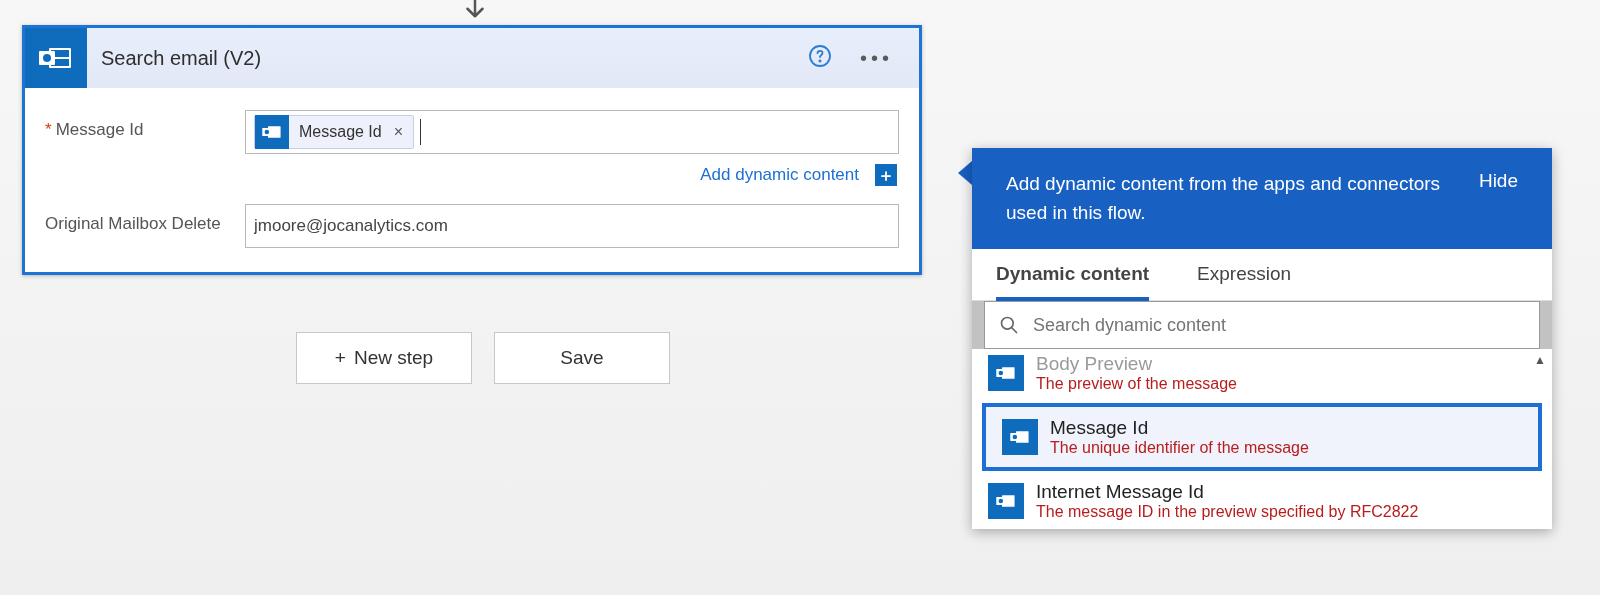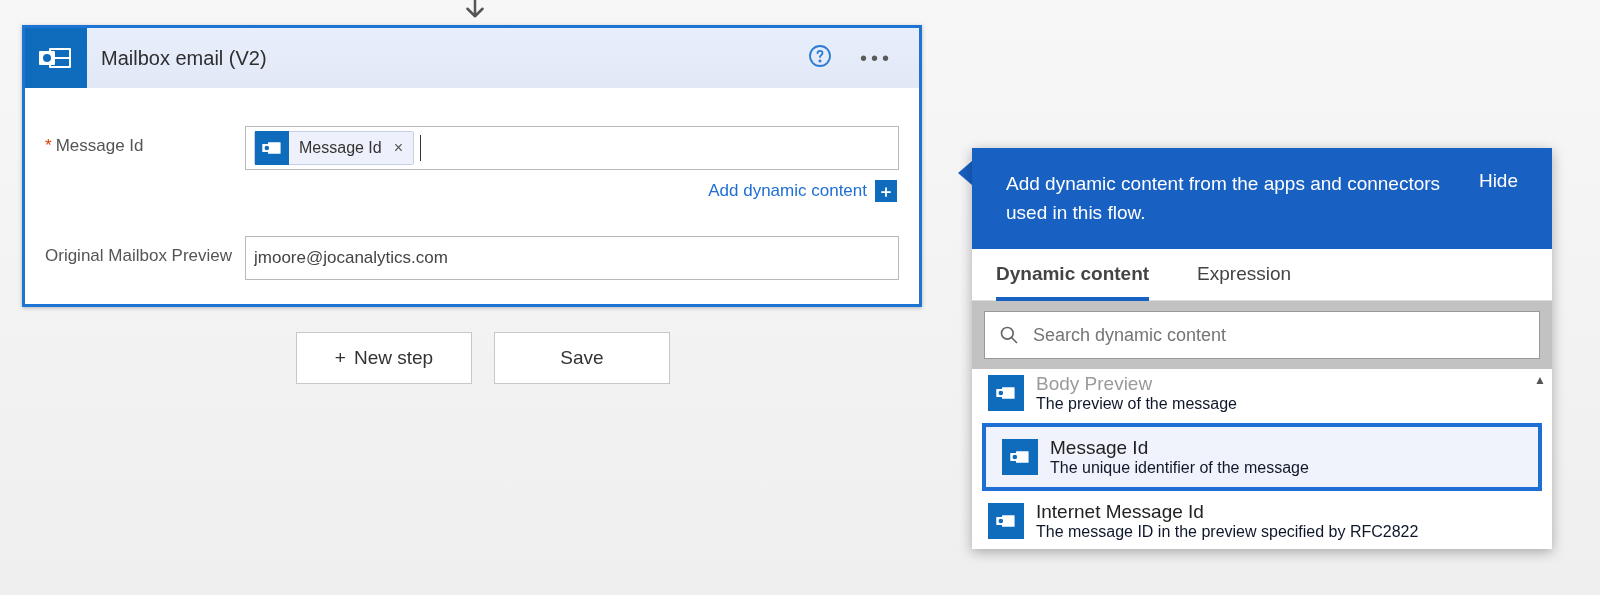--- a/index.html
+++ b/index.html
@@ -14,57 +14,57 @@
   .card { position: absolute; left: 22px; top: 25px; width: 900px; border: 3px solid #1e74d2; background: #fff; box-shadow: 0 1px 4px rgba(0,0,0,.25); }
   .card-header { display: flex; align-items: center; height: 60px; background: linear-gradient(#e7eefc,#e2e8f6); }
   .conn-icon { width: 62px; height: 60px; background: #0f6cbd; display: flex; align-items: center; justify-content: center; }
   .conn-icon svg { fill: #fff; width: 34px; height: 28px; }
   .card-title { flex: 1; padding-left: 14px; font-size: 20px; color: #2e2e2e; }
   .hdr-icons { display: flex; align-items: center; gap: 28px; padding-right: 26px; color: #2a7bd5; }
   .hdr-icons svg { width: 24px; height: 24px; stroke: #2a7bd5; fill: none; }
   .dots { letter-spacing: 4px; font-size: 20px; color: #5a5a5a; cursor: pointer; }
 
   .card-body { padding: 14px 20px 24px 20px; }
-  .row { display: flex; align-items: flex-start; margin-top: 24px; }
+  .row { display: flex; align-items: flex-start; margin-top: 8px; }
   .row-label { width: 200px; font-size: 17px; color: #555; padding-top: 10px; }
   .req { color: #d83b01; margin-right: 4px; }
   .row-input { flex: 1; }
   .tokenbox, .textbox { width: 100%; border: 1px solid #b9b9b9; background: #fff; min-height: 44px; display: flex; align-items: center; padding: 4px 8px; font-size: 17px; color: #444; }
   .textbox { outline: none; }
   .token { display: inline-flex; align-items: center; background: #eef1fb; border: 1px solid #c8d0e8; border-radius: 2px; height: 34px; }
   .token-icon { width: 34px; height: 34px; background: #0f6cbd; display: flex; align-items: center; justify-content: center; }
   .token-icon svg { fill: #fff; width: 20px; height: 16px; }
   .token-label { padding: 0 10px; font-size: 16px; color: #333; }
   .token-x { padding: 0 10px 0 2px; color: #555; cursor: pointer; font-size: 16px; }
   .caret { width: 1px; height: 26px; background: #333; margin-left: 6px; }
-  .add-dyn { text-align: right; margin: 10px 2px 10px 0; font-size: 17px; color: #1e6fd5; display: flex; justify-content: flex-end; align-items: center; gap: 8px; }
+  .add-dyn { text-align: right; margin: 10px 2px 10px 0; font-size: 17px; color: #1e6fd5; display: flex; justify-content: flex-end; align-items: center; gap: 16px; }
   .add-dyn-badge { width: 22px; height: 22px; background: #0f6cbd; color: #fff; display: flex; align-items: center; justify-content: center; font-weight: bold; }
 
   
   .callout-tip { position: absolute; left: 958px; top: 161px; width: 0; height: 0; border-top: 12px solid transparent; border-bottom: 12px solid transparent; border-right: 14px solid #1860c2; }
 
   
   .popup { position: absolute; left: 972px; top: 148px; width: 580px; background: #fff; box-shadow: 0 3px 12px rgba(0,0,0,.3); }
   .popup-head { background: #1860c2; color: #fff; padding: 22px 34px; display: flex; align-items: flex-start; }
   .popup-head-text { flex: 1; font-size: 19px; line-height: 1.5; }
   .popup-hide { font-size: 19px; cursor: pointer; }
   .popup-tabs { display: flex; gap: 48px; padding: 14px 24px 0 24px; border-bottom: 1px solid #ddd; }
   .tab { padding-bottom: 12px; font-size: 19px; color: #444; cursor: pointer; }
   .tab.active { font-weight: 600; border-bottom: 4px solid #1860c2; margin-bottom: -1px; }
-  .popup-search-wrap { background: #c2c2c2; padding: 10px 12px; }
+  .popup-search-wrap { background: #c2c2c2; padding: 0 12px; }
   .popup-search { display: flex; align-items: center; background: #fff; border: 1px solid #999; height: 48px; padding: 0 14px; }
   .popup-search svg { width: 20px; height: 20px; stroke: #666; fill: none; margin-right: 14px; }
   .popup-search input { border: none; outline: none; font-size: 18px; color: #444; flex: 1; background: transparent; }
   .popup-list { max-height: 180px; overflow: hidden; position: relative; }
   .scroll-up { position: absolute; right: 6px; top: 4px; color: #555; font-size: 12px; }
   .item { display: flex; align-items: center; padding: 10px 16px; gap: 12px; cursor: pointer; }
   .item .conn-mini { width: 36px; height: 36px; background: #0f6cbd; display: flex; align-items: center; justify-content: center; flex-shrink: 0; }
   .item .conn-mini svg { fill: #fff; width: 20px; height: 16px; }
   .item .label { font-size: 19px; color: #222; }
-  .item .desc  { font-size: 16px; color: #0f172a; }
+  .item .desc  { font-size: 16px; color: #b91c1c; }
   .item.truncated .label { color: #9a9a9a; }
   .item.selected { border: 4px solid #1e6fd5; background: #f0f3fb; margin: 0 10px; }
 
   
   .footer-btns { position: absolute; left: 296px; top: 332px; display: flex; gap: 22px; }
   .btn { width: 176px; height: 52px; border: 1px solid #c7c7c7; background: #fff; font-size: 19px; color: #333; display: flex; align-items: center; justify-content: center; cursor: pointer; }
   .btn .plus { margin-right: 8px; }
 </style>
 </head>
 <body>
@@ -81,21 +81,21 @@
     <div class="card-header">
       <div class="conn-icon">
         <svg viewBox="0 0 34 28">
             <rect x="10" y="4" width="22" height="20" rx="1" fill="#fff"></rect>
             <rect x="12" y="6" width="18" height="7" fill="#0f6cbd"></rect>
             <rect x="12" y="15" width="18" height="7" fill="#0f6cbd"></rect>
             <rect x="0" y="7" width="16" height="14" rx="1" fill="#fff"></rect>
             <circle cx="8" cy="14" r="4" fill="#0f6cbd"></circle>
           </svg>
       </div>
-      <div class="card-title">Mailbox email (V2)</div>
+      <div class="card-title">Search email (V2)</div>
       <div class="hdr-icons">
         <span>
           <svg viewBox="0 0 24 24">
               <circle cx="12" cy="12" r="10" stroke-width="1.8"></circle>
               <path d="M9.5 9.2c0-1.4 1.1-2.4 2.5-2.4s2.5 1 2.5 2.3c0 1-.6 1.5-1.4 2.1-.8.6-1.1 1-1.1 1.9" stroke-width="1.8" stroke-linecap="round"></path>
               <circle cx="12" cy="17" r="1.1" fill="#2a7bd5"></circle>
             </svg>
         </span>
         <span class="dots">•••</span>
       </div>
@@ -122,21 +122,21 @@
             <span class="caret"></span>
           </div>
           <div class="add-dyn">
             <span>Add dynamic content</span>
             <span class="add-dyn-badge">＋</span>
           </div>
         </div>
       </div>
 
       <div class="row">
-        <div class="row-label">Original Mailbox Preview</div>
+        <div class="row-label">Original Mailbox Delete</div>
         <div class="row-input">
           <input class="textbox" type="text" value="jmoore@jocanalytics.com" style="">
         </div>
       </div>
     </div>
   </div>
 
   <div class="callout-tip"></div>
 
   <div class="popup">

